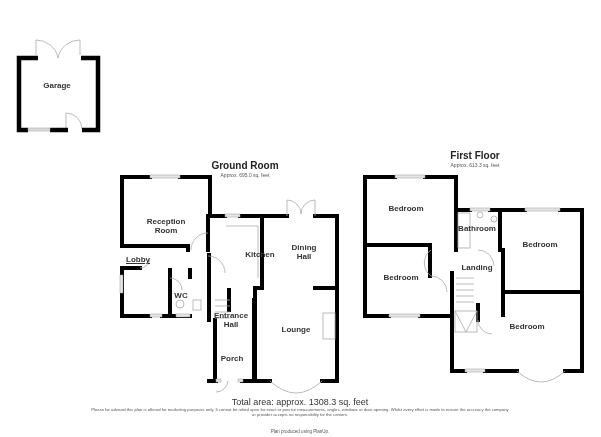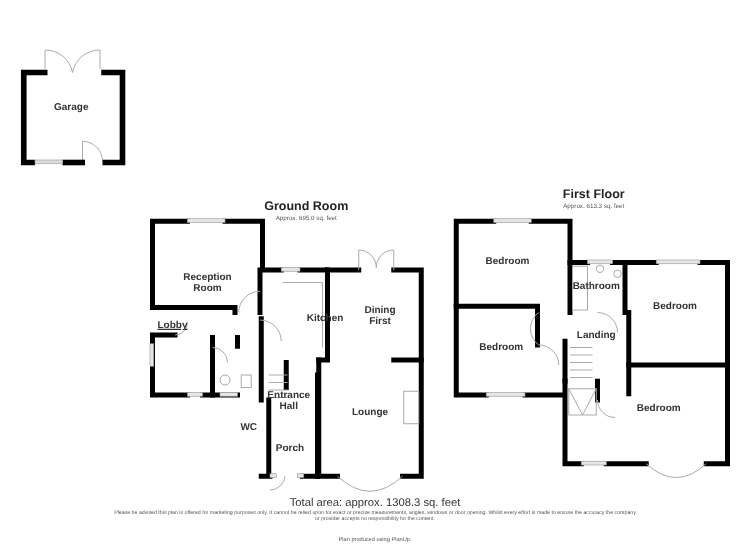--- a/index.html
+++ b/index.html
@@ -138,24 +138,24 @@
 </svg>
 
 <div class="lbl" style="left:57px;top:81px;">Garage</div>
 
 <div class="floor-title" style="left:245px;top:160px;">Ground Room</div>
 <div class="floor-sub" style="left:245px;top:172px;">Approx. 695.0 sq. feet</div>
 
 <div class="lbl" style="left:166px;top:201px;white-space:pre-line;margin-top:16px;">Reception
 Room</div>
 <div class="lbl" style="left:138px;top:255px;text-decoration:underline;">Lobby</div>
-<div class="lbl" style="left:199px;top:291px;margin-top:46px;">WC</div>
+<div class="lbl" style="left:181px;top:291px;">WC</div>
 <div class="lbl" style="left:244px;top:250px;padding-left:32px;">Kitchen</div>
 <div class="lbl" style="left:304px;top:243px;white-space:pre-line;">Dining
-First</div>
+Hall</div>
 <div class="lbl" style="left:231px;top:311px;white-space:pre-line;">Entrance
 Hall</div>
 <div class="lbl" style="left:296px;top:325px;">Lounge</div>
 <div class="lbl" style="left:232px;top:354px;">Porch</div>
 
 <div class="floor-title" style="left:475px;top:150px;">First Floor</div>
 <div class="floor-sub" style="left:475px;top:162px;">Approx. 613.3 sq. feet</div>
 
 <div class="lbl" style="left:406px;top:204px;">Bedroom</div>
 <div class="lbl" style="left:401px;top:273px;">Bedroom</div>

